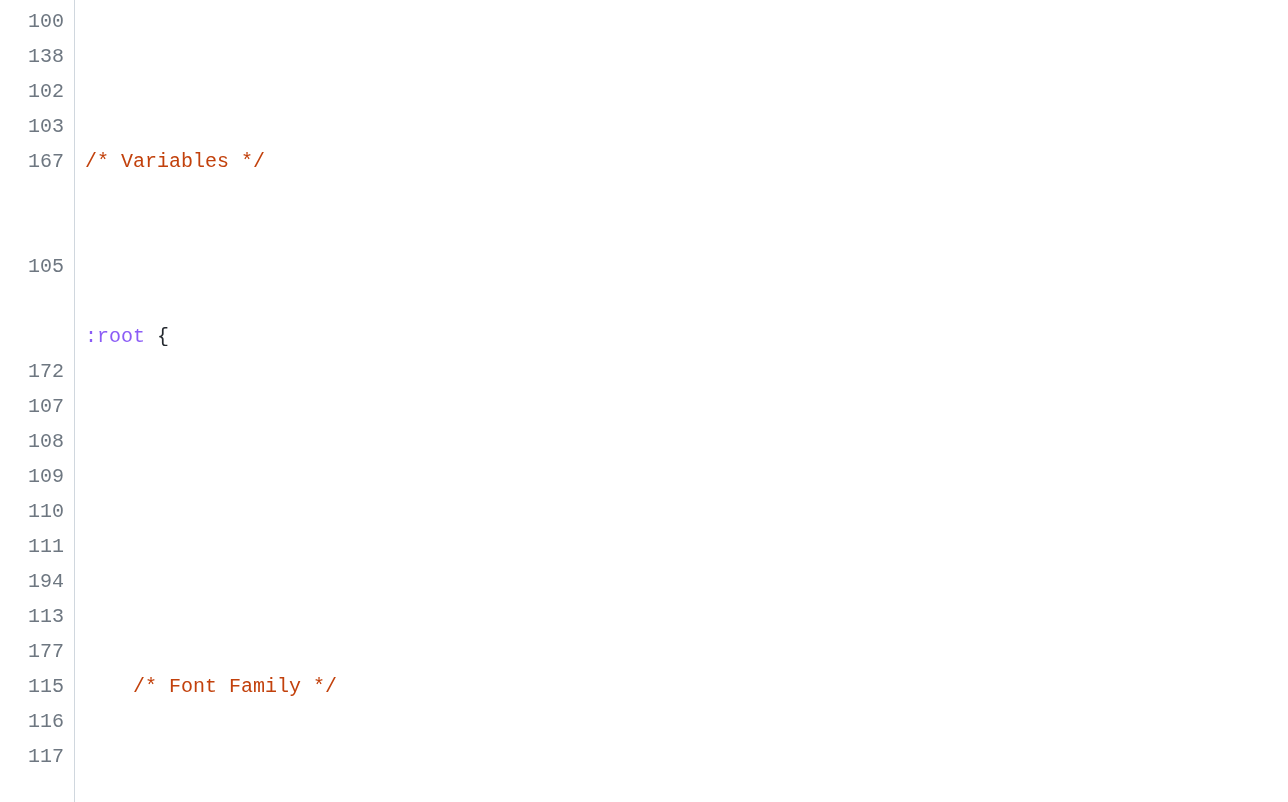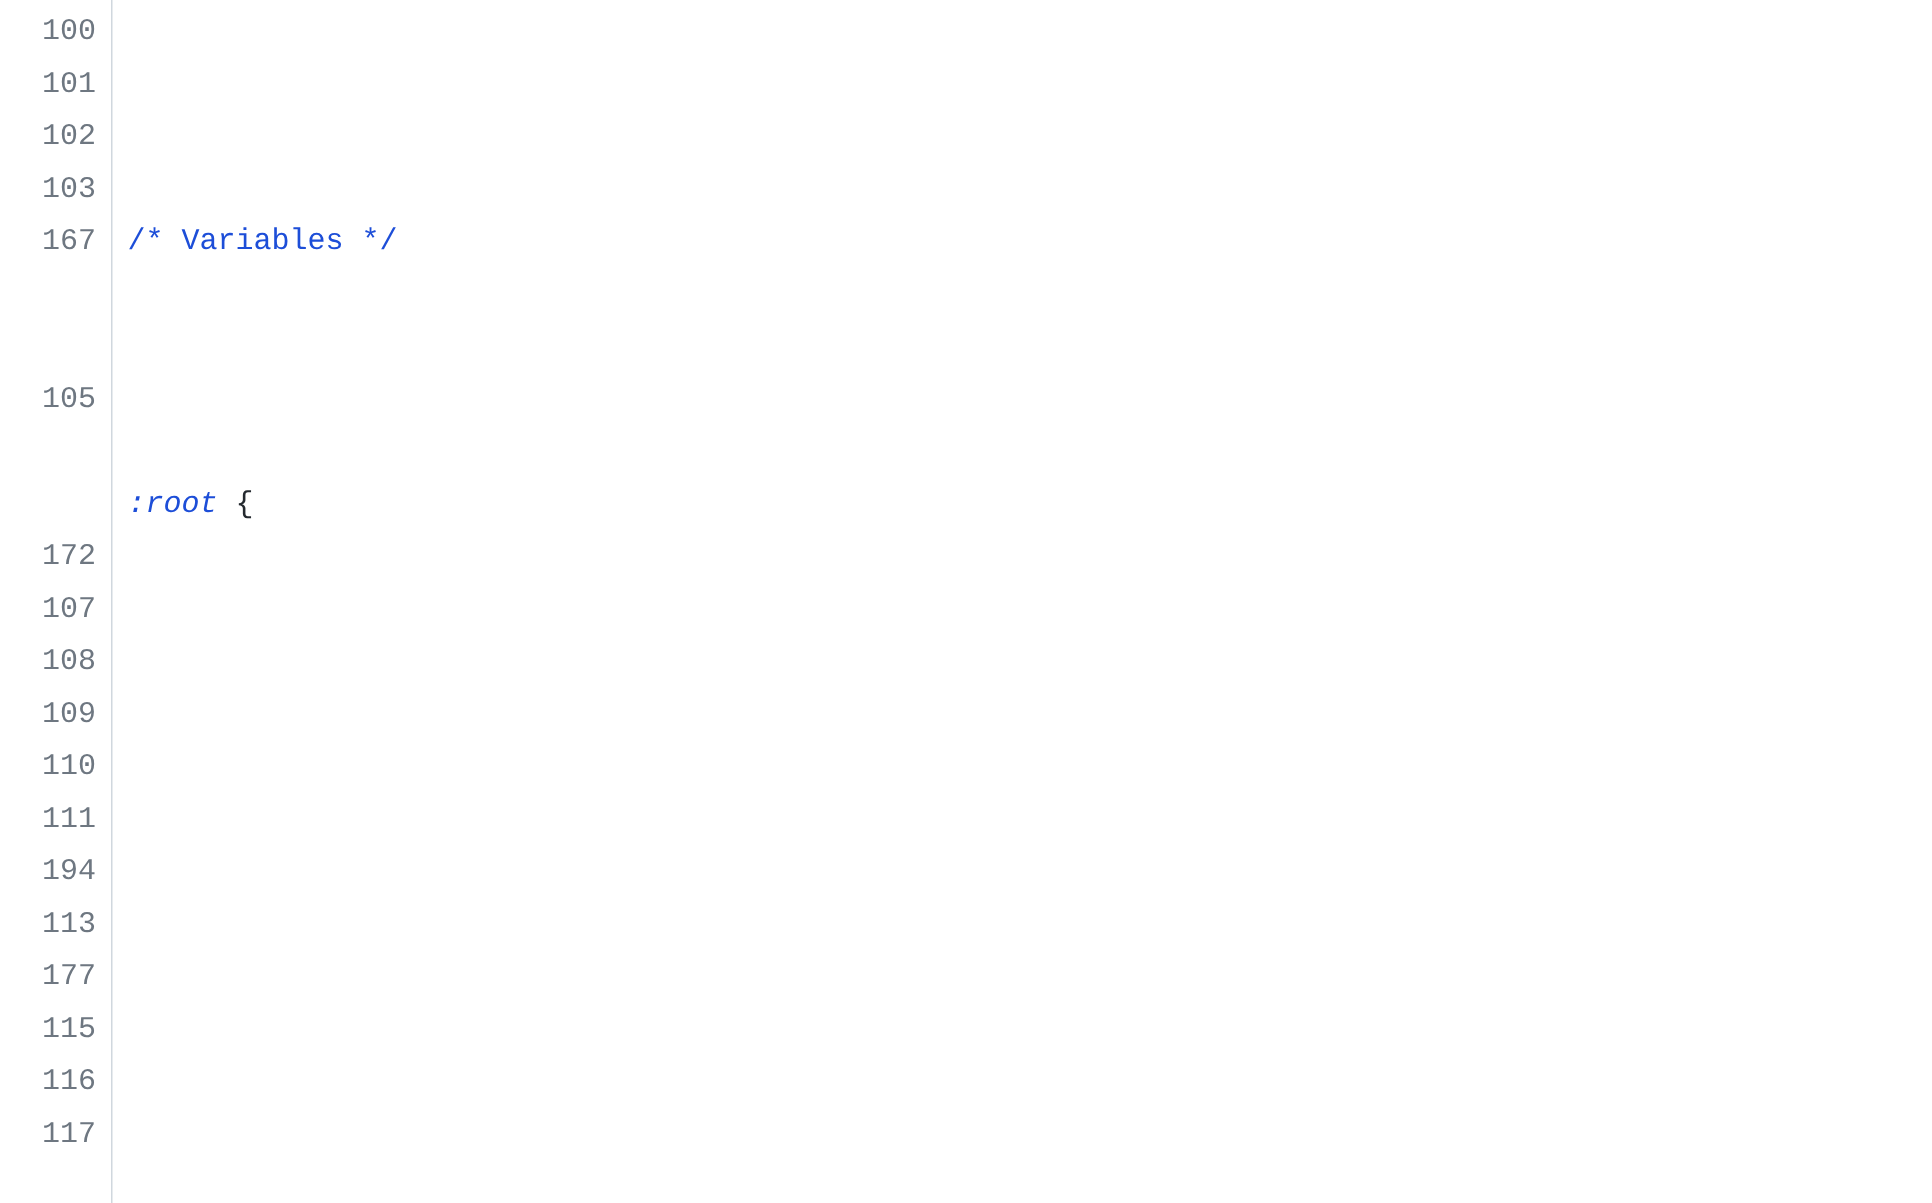--- a/index.html
+++ b/index.html
@@ -33,32 +33,32 @@
     padding: 4px 0 4px 10px;
     font-size: 20px;
     line-height: 35px;
     white-space: pre-wrap;
     word-break: break-word;
     color: #24292f;
   }
   .code-line {
     min-height: 35px;
   } 
-  .c-comment { color: #1d4ed8; }           
-  .c-selector { color: #1d4ed8; font-style: italic; }          
+  .c-comment { color: #c2410c; }           
+  .c-selector { color: #8b5cf6; }          
   .c-brace   { color: #24292f; }
 </style>
 </head>
 <body>
 
 <div class="editor">
 
   <div class="gutter" id="gutter">
       <div>100</div>
-      <div>101</div>
+      <div>138</div>
       <div>102</div>
       <div>103</div>
       <div>167</div>
       <div></div>
       <div></div>
       <div>105</div>
       <div></div>
       <div></div>
       <div>172</div>
       <div>107</div>
@@ -79,20 +79,21 @@
     
     <div class="code-line"><span class="c-comment">/* Variables */</span></div>
 
     
     <div class="code-line"><span class="c-selector">:root</span><span class="c-brace"> {</span></div>
 
     
     <div class="code-line">&nbsp;</div>
 
     
+    <div class="code-line"><span>    </span><span class="c-comment">/* Font Family */</span></div>
 
     
     
 
     
     
 
     
     
 

